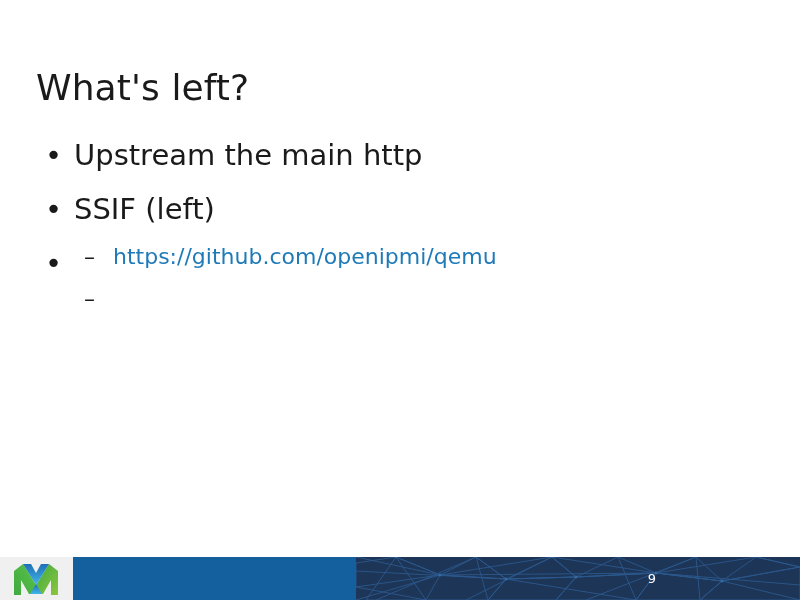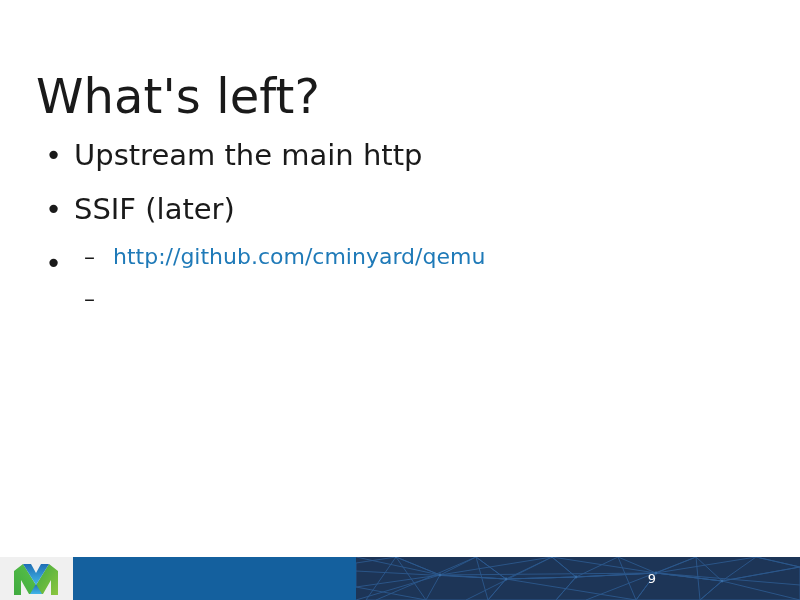--- a/index.html
+++ b/index.html
@@ -16,21 +16,21 @@
     height: 600px;
     background: #ffffff;
     overflow: hidden;
   }
 
   
   .slide-title {
     position: absolute;
     left: 36px;
     top: 42px;
-    font-size: 48px;
+    font-size: 36px;
     line-height: 44px;
     color: #1a1a1a;
     font-weight: normal;
     letter-spacing: 0.1px;
     white-space: nowrap;
   }
 
   
   .body-list {
     position: absolute;
@@ -139,30 +139,30 @@
 
   <div class="body-list">
 
     <div class="bullet-l1">
       <span class="marker">•</span>
       <span class="item-text">Upstream the main http</span>
     </div>
 
     <div class="bullet-l1">
       <span class="marker">•</span>
-      <span class="item-text">SSIF (later)</span>
+      <span class="item-text">SSIF (left)</span>
     </div>
 
     <div class="bullet-l1">
       <span class="marker">•</span>
     </div>
 
     <div class="bullet-l2 is-link">
       <span class="marker">–</span>
-      <span class="link-text">http://github.com/cminyard/qemu</span>
+      <span class="link-text">https://github.com/openipmi/qemu</span>
     </div>
 
     <div class="bullet-l2">
       <span class="marker">–</span>
     </div>
 
   </div>
 
   <div class="footer">
 

